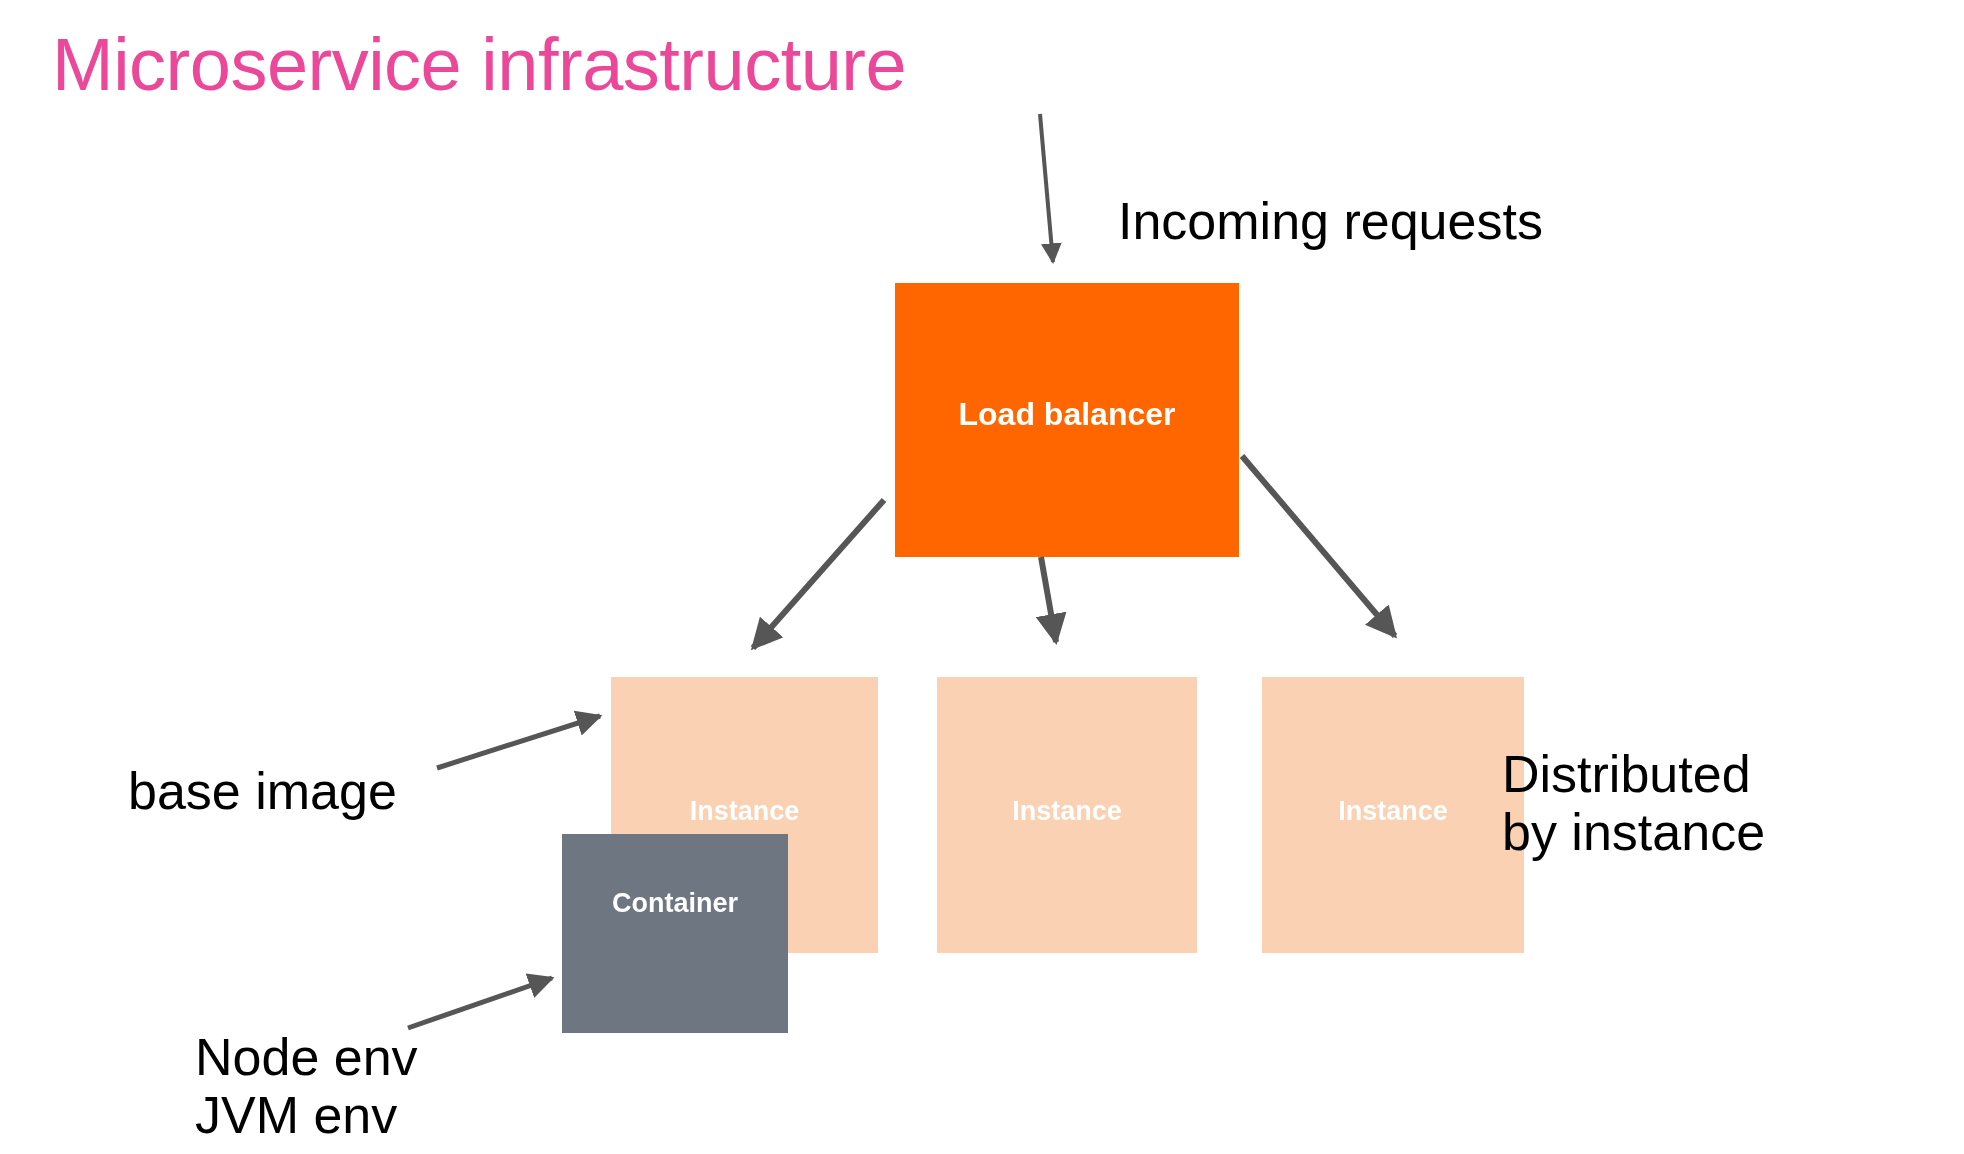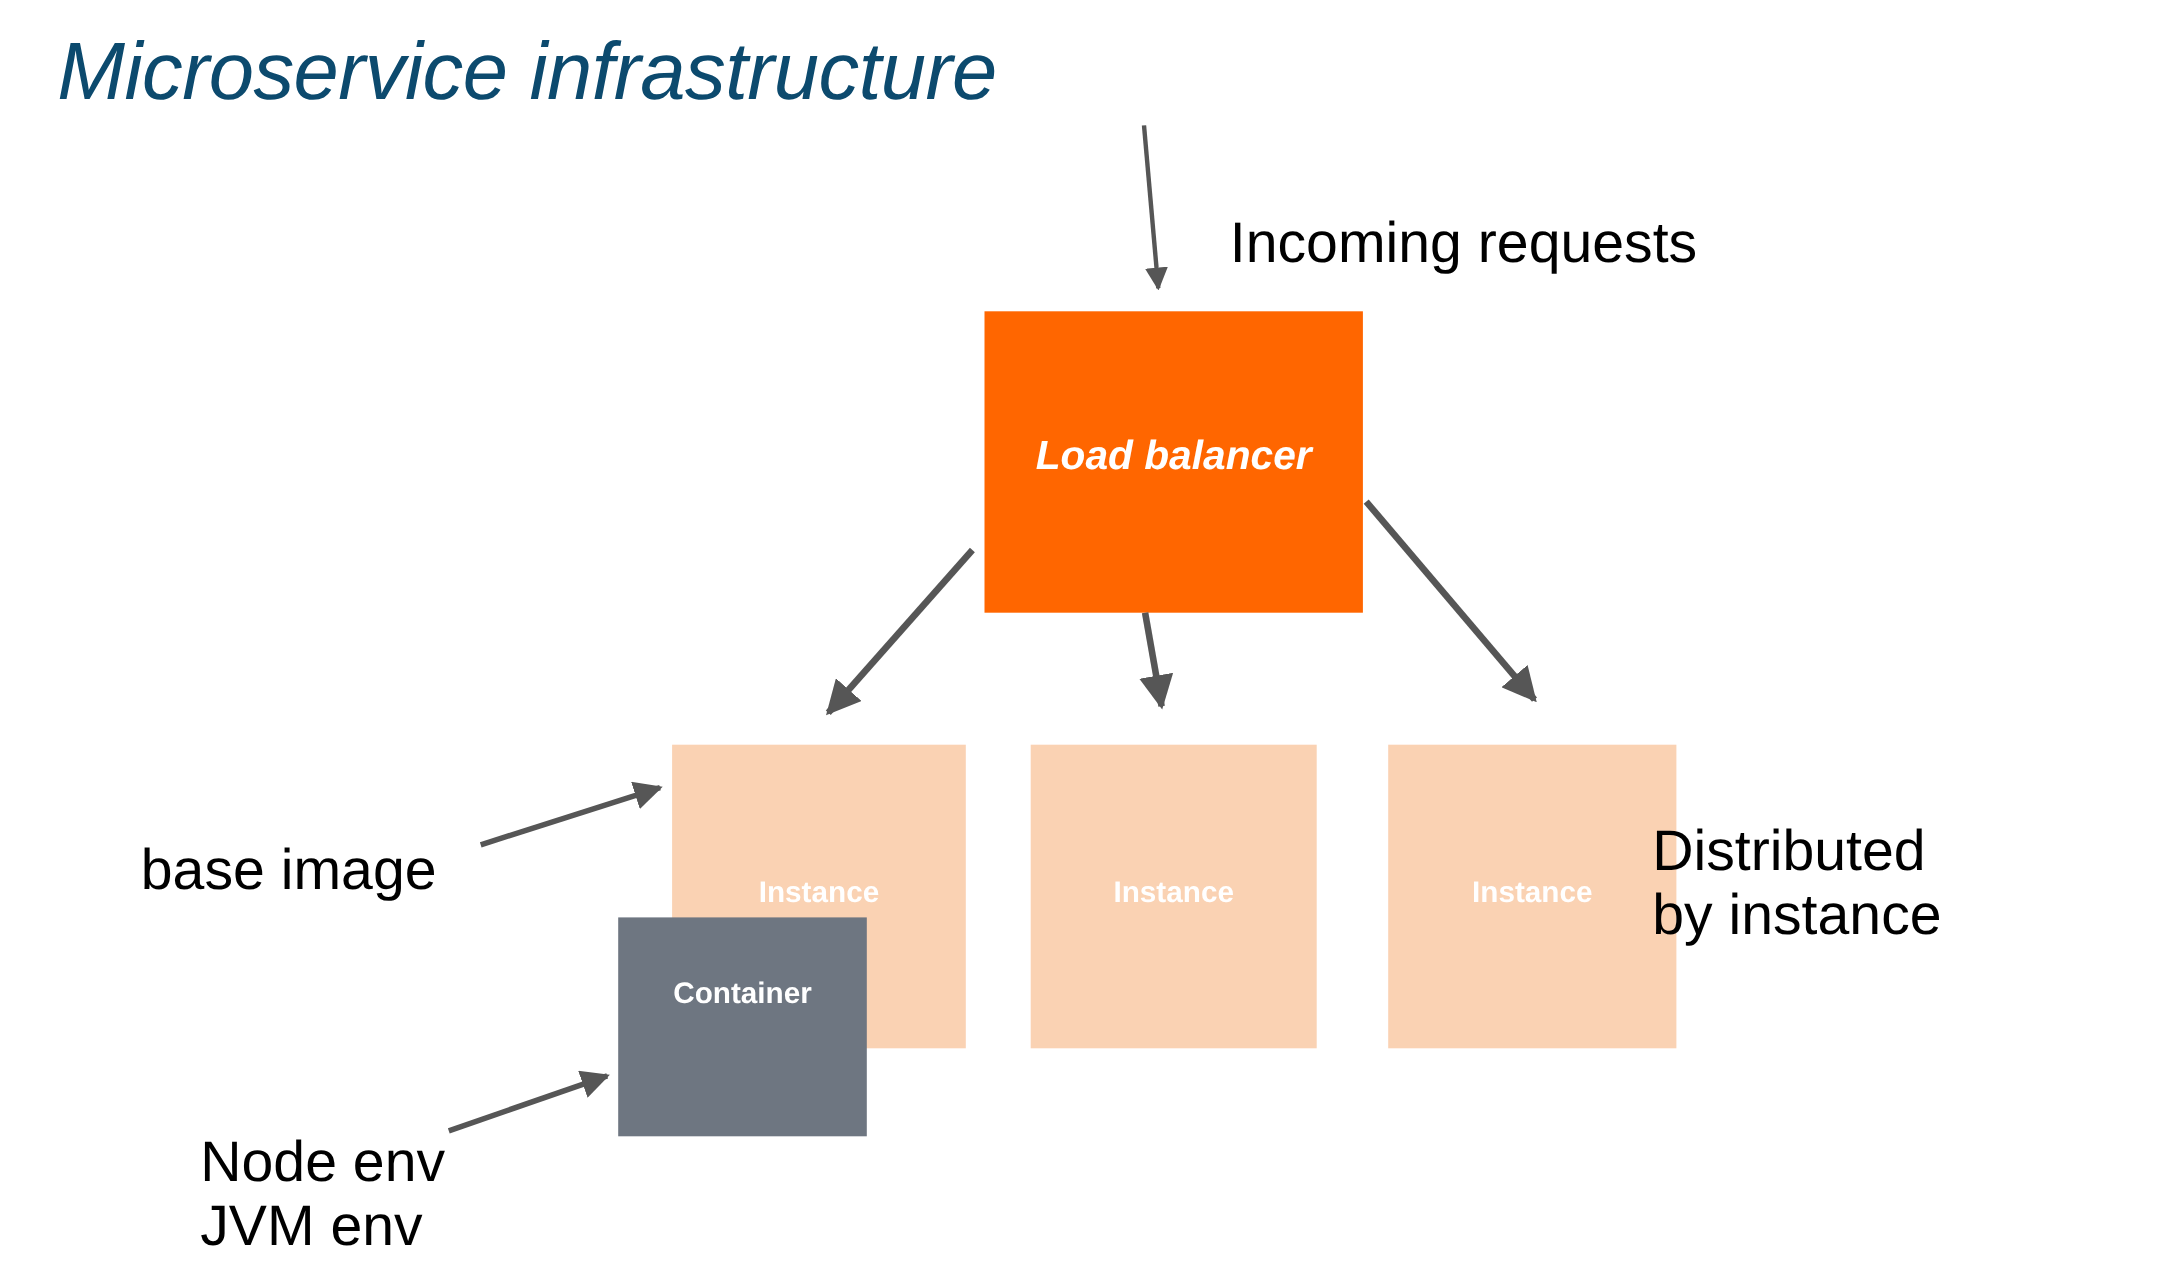--- a/index.html
+++ b/index.html
@@ -18,58 +18,56 @@
     overflow: hidden;
   }
 
   
   .slide-title {
     position: absolute;
     left: 52px;
     top: 26px;
     font-size: 74px;
     line-height: 1.05;
-    color: #0c4a6e;
+    color: #ec4899;
     font-weight: 400;
     letter-spacing: -0.5px;
     white-space: nowrap;
-    font-style: italic;
   }
   .annot {
     position: absolute;
     color: #000000;
     font-size: 52px;
     line-height: 1.12;
     font-weight: 400;
     white-space: nowrap;
     margin-top: 40px;
   }
   .annot-incoming { left: 1118px; top: 152px; }
   .annot-distributed { left: 1502px; top: 705px; }
   .annot-zalando { left: 128px; top: 722px; }
-  .annot-nodeenv  { left: 182px; top: 988px; }
+  .annot-nodeenv  { left: 195px; top: 988px; }
   .annot .line { display: block; }
 
   
   .node {
     position: absolute;
     display: flex;
     align-items: center;
     justify-content: center;
     color: #ffffff;
     font-weight: bold;
     box-sizing: border-box;
   }
   .node-lb {
     left: 895px;
     top: 283px;
     width: 344px;
     height: 274px;
-    font-size: 37px;
-    font-style: italic;
+    font-size: 32px;
   }
   .node-instance {
     top: 637px;
     height: 276px;
     font-size: 27px;
     margin-top: 40px;
   }
   .node-inst-1 { left: 611px;  width: 267px; }
   .node-inst-2 { left: 937px;  width: 260px; }
   .node-inst-3 { left: 1262px; width: 262px; }

